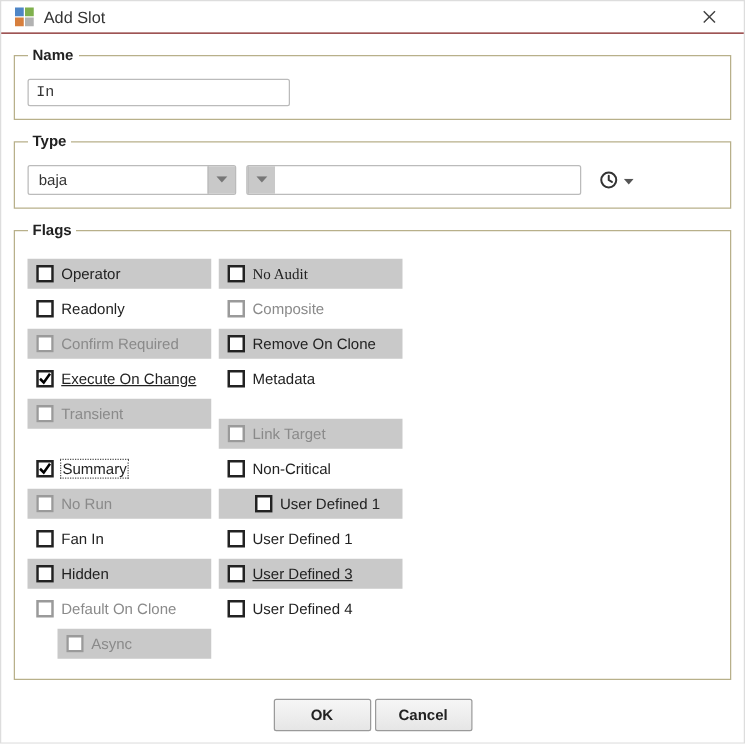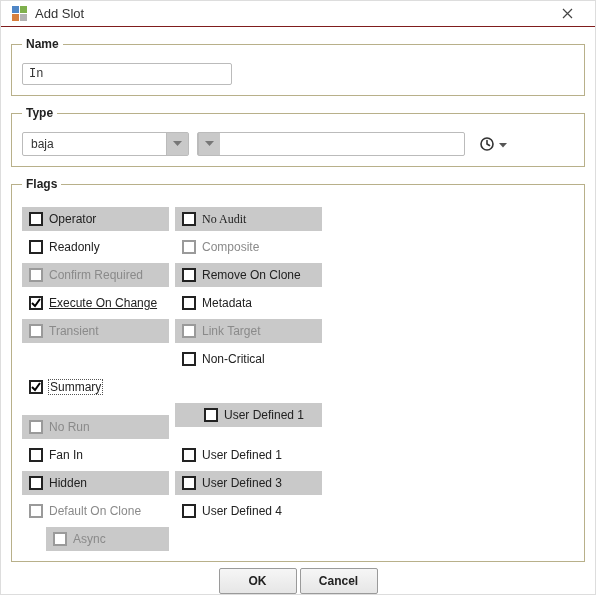--- a/index.html
+++ b/index.html
@@ -286,57 +286,57 @@
             <span class="flag-label">Execute On Change</span>
           </div>
           <div class="flag-cell" style="grid-column: 2;">
             <span class="flag-cb"></span>
             <span class="flag-label">Metadata</span>
           </div>
           <div class="flag-cell shaded disabled" style="grid-column: 1;">
             <span class="flag-cb"></span>
             <span class="flag-label">Transient</span>
           </div>
-          <div class="flag-cell shaded disabled" style="grid-column: 2;">
+          <div class="flag-cell shaded disabled" style="grid-column: 2; margin-top: 16px;">
             <span class="flag-cb"></span>
             <span class="flag-label">Link Target</span>
-          </div>
-          <div class="flag-cell" style="grid-column: 2;">
-            <span class="flag-cb"></span>
-            <span class="flag-label">Non-Critical</span>
           </div>
           <div class="flag-cell" style="grid-column: 1;">
             <span class="flag-cb checked">
               <svg width="10" height="10" viewBox="0 0 10 10">
                 <path d="M1 5 L4 8 L9 1" stroke="#000" stroke-width="2" fill="none"></path>
               </svg>
             </span>
             <span class="flag-label focus">Summary</span>
           </div>
-          <div class="flag-cell shaded disabled" style="grid-column: 1; margin-top: 12px;">
+          <div class="flag-cell" style="grid-column: 2;">
+            <span class="flag-cb"></span>
+            <span class="flag-label">Non-Critical</span>
+          </div>
+          <div class="flag-cell shaded disabled" style="grid-column: 1;">
             <span class="flag-cb"></span>
             <span class="flag-label">No Run</span>
           </div>
           <div class="flag-cell shaded" style="grid-column: 2; padding-left: 28px;">
             <span class="flag-cb"></span>
             <span class="flag-label">User Defined 1</span>
           </div>
           <div class="flag-cell" style="grid-column: 1;">
             <span class="flag-cb"></span>
             <span class="flag-label">Fan In</span>
           </div>
           <div class="flag-cell" style="grid-column: 2;">
             <span class="flag-cb"></span>
             <span class="flag-label">User Defined 1</span>
           </div>
           <div class="flag-cell shaded" style="grid-column: 1;">
             <span class="flag-cb"></span>
             <span class="flag-label">Hidden</span>
           </div>
-          <div class="flag-cell shaded" style="grid-column: 2;">
+          <div class="flag-cell shaded" style="grid-column: 2; text-decoration: underline;">
             <span class="flag-cb"></span>
             <span class="flag-label">User Defined 3</span>
           </div>
           <div class="flag-cell disabled" style="grid-column: 1;">
             <span class="flag-cb"></span>
             <span class="flag-label">Default On Clone</span>
           </div>
           <div class="flag-cell" style="grid-column: 2; text-align: center;">
             <span class="flag-cb"></span>
             <span class="flag-label">User Defined 4</span>

